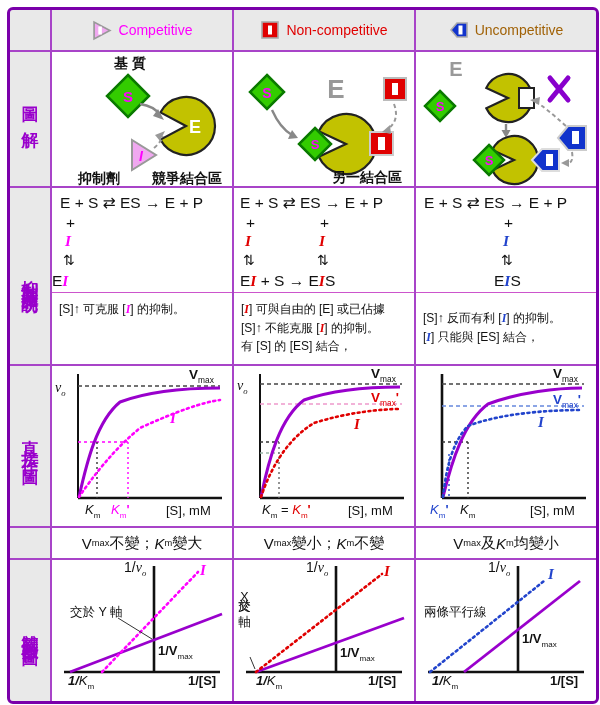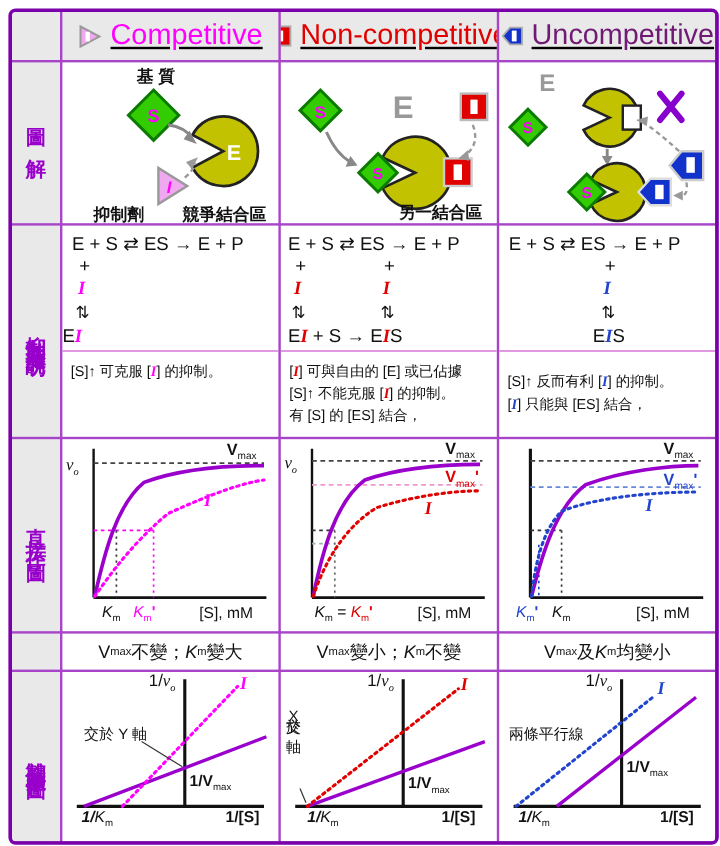--- a/index.html
+++ b/index.html
@@ -3,22 +3,22 @@
 <meta charset="utf-8">
 <style>
   html,body{margin:0;padding:0;background:#fff;}
   body{width:600px;height:705px;position:relative;font-family:"Liberation Sans",sans-serif;-webkit-font-smoothing:antialiased;}
   .frame{position:absolute;left:7px;top:7px;width:586px;height:691px;border:3px solid #7a00aa;border-radius:6px;
          background:#a844c8;display:grid;grid-template-columns:40px 1fr 1fr 1fr;
          grid-template-rows:40px 134px 176px 160px 30px 1fr;gap:2px;overflow:hidden;}
   .cell{background:#fff;position:relative;overflow:hidden;}
   .gray{background:#e9e9e9;}
   .flexc{display:flex;align-items:center;justify-content:center;}
-  .hdr{gap:6px;font-size:24px;white-space:nowrap;text-decoration:underline;}
-  .c-comp{color:#ff00ff;} .c-non{color:#e00000;} .c-unc{color:#701a75;}
+  .hdr{gap:6px;font-size:14px;white-space:nowrap;}
+  .c-comp{color:#ff00ff;} .c-non{color:#e00000;} .c-unc{color:#a16207;}
   .vlabel{writing-mode:vertical-rl;text-orientation:upright;color:#9900cc;font-weight:bold;font-size:17px;}
   .vl2{letter-spacing:26px;} .vl7{letter-spacing:3px;} .vl4{letter-spacing:10px;} .vl5{letter-spacing:4px;}
   .eq{position:absolute;font-size:15.5px;color:#111;white-space:nowrap;}
   .desc{position:absolute;left:0;right:0;top:104px;bottom:0;border-top:1px solid #cc55cc;
         padding:7px 5px 0 7px;font-size:12px;line-height:1.55;color:#111;}
   .plbl{position:absolute;font-size:13px;color:#111;white-space:nowrap;line-height:1;}
   .ilbl{font-size:15px;}
   .cap{font-size:15px;color:#111;}
   sub{font-size:0.62em;line-height:0;}
   svg{display:block;}

